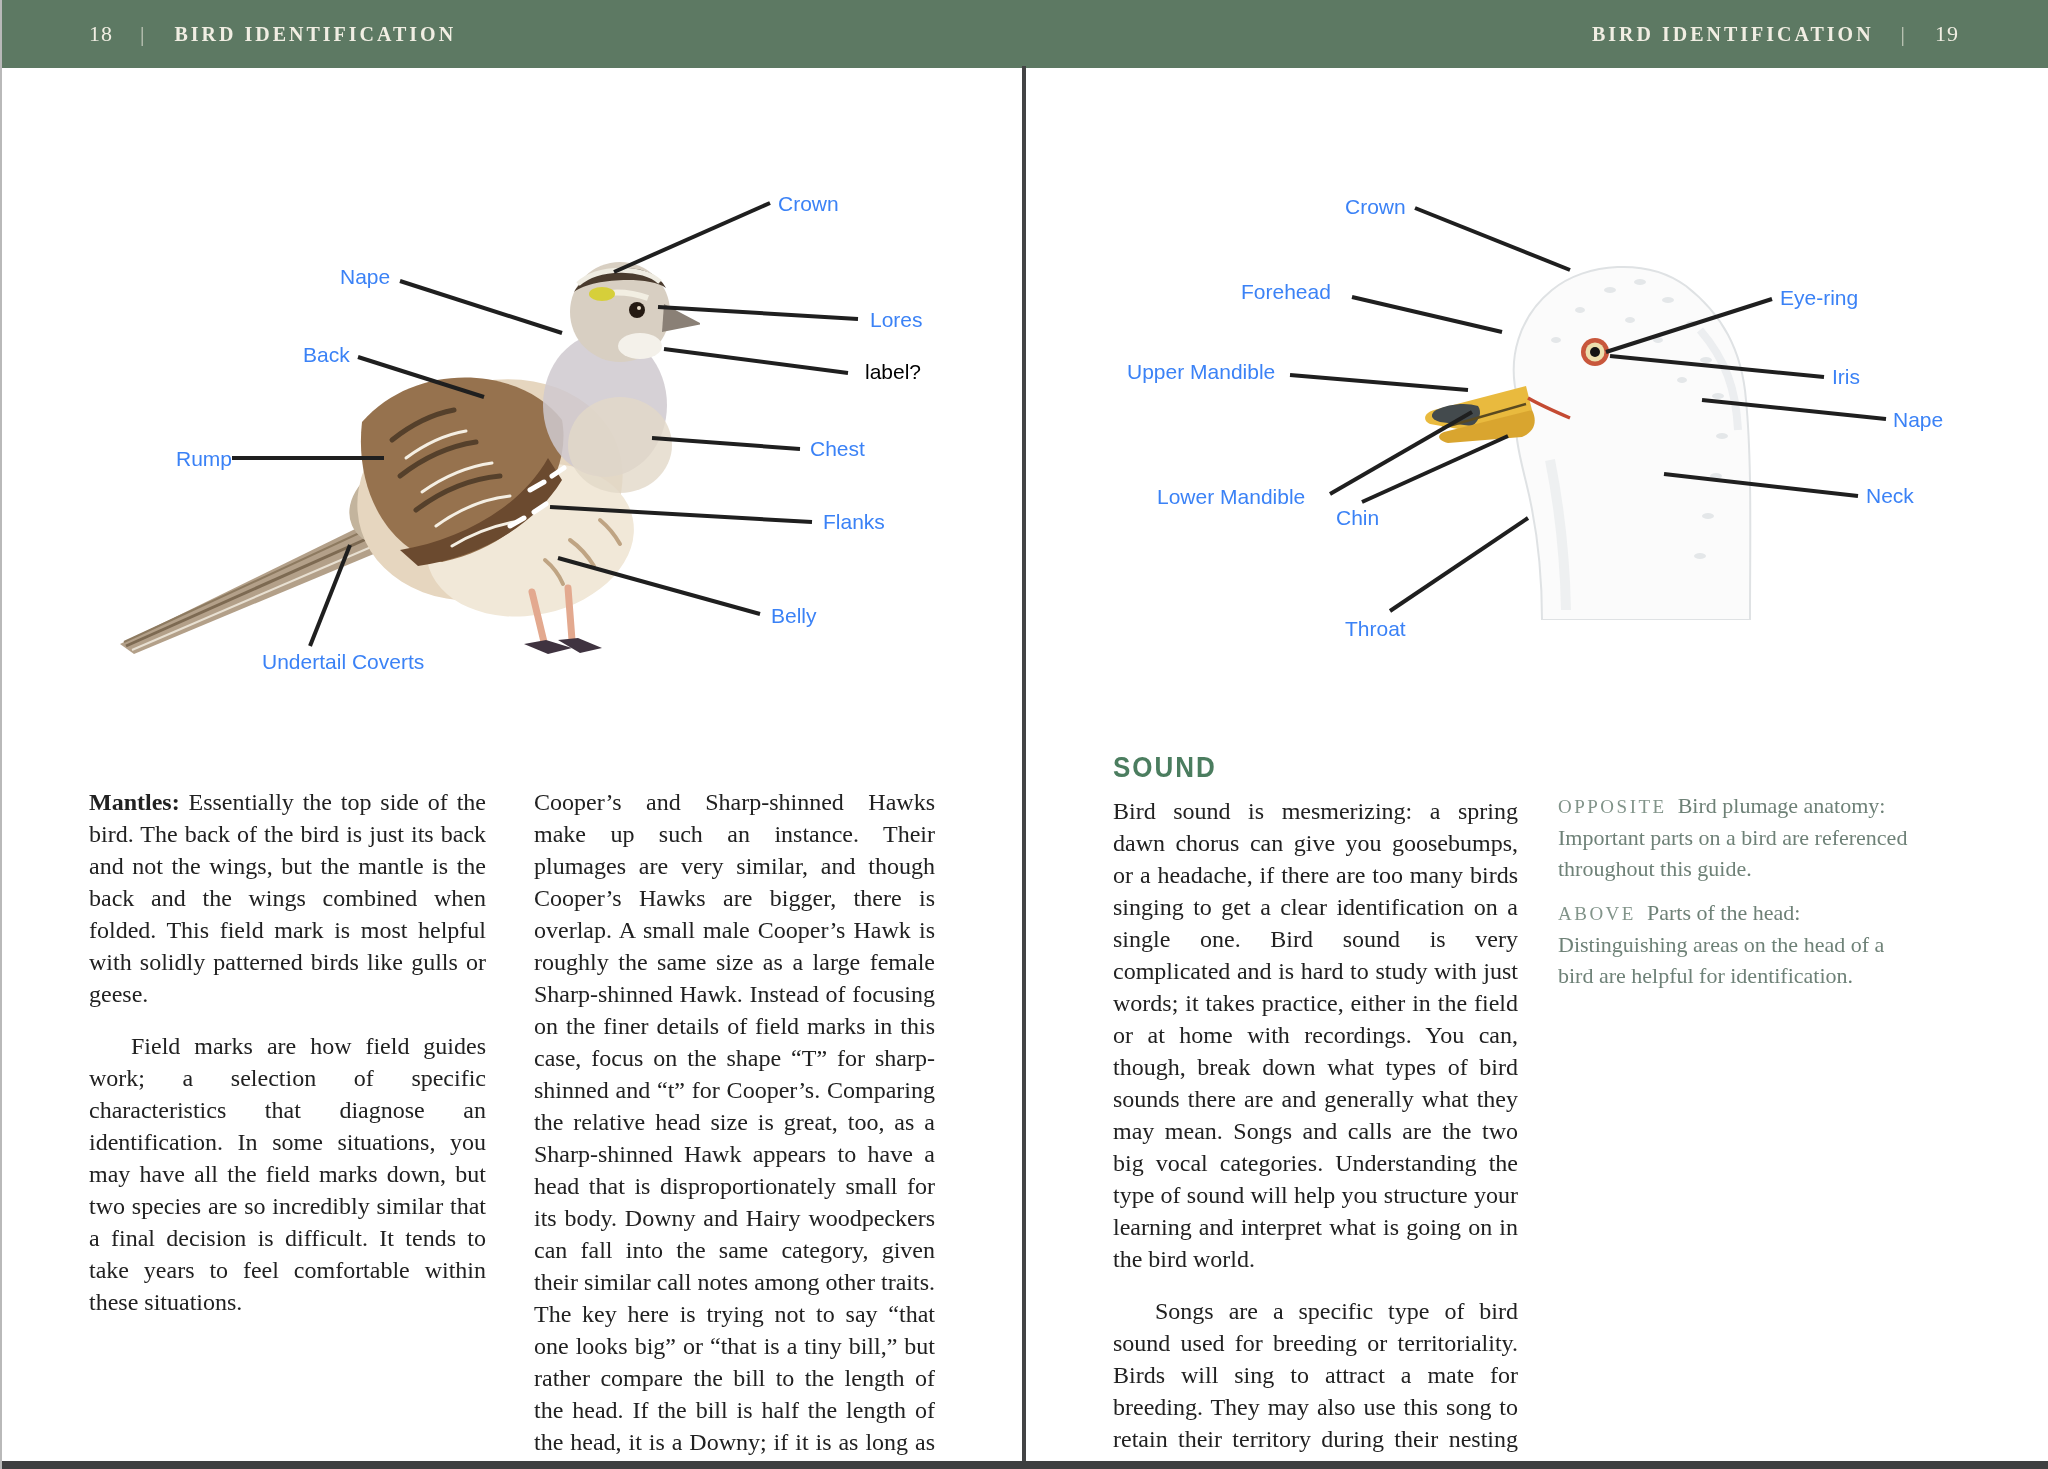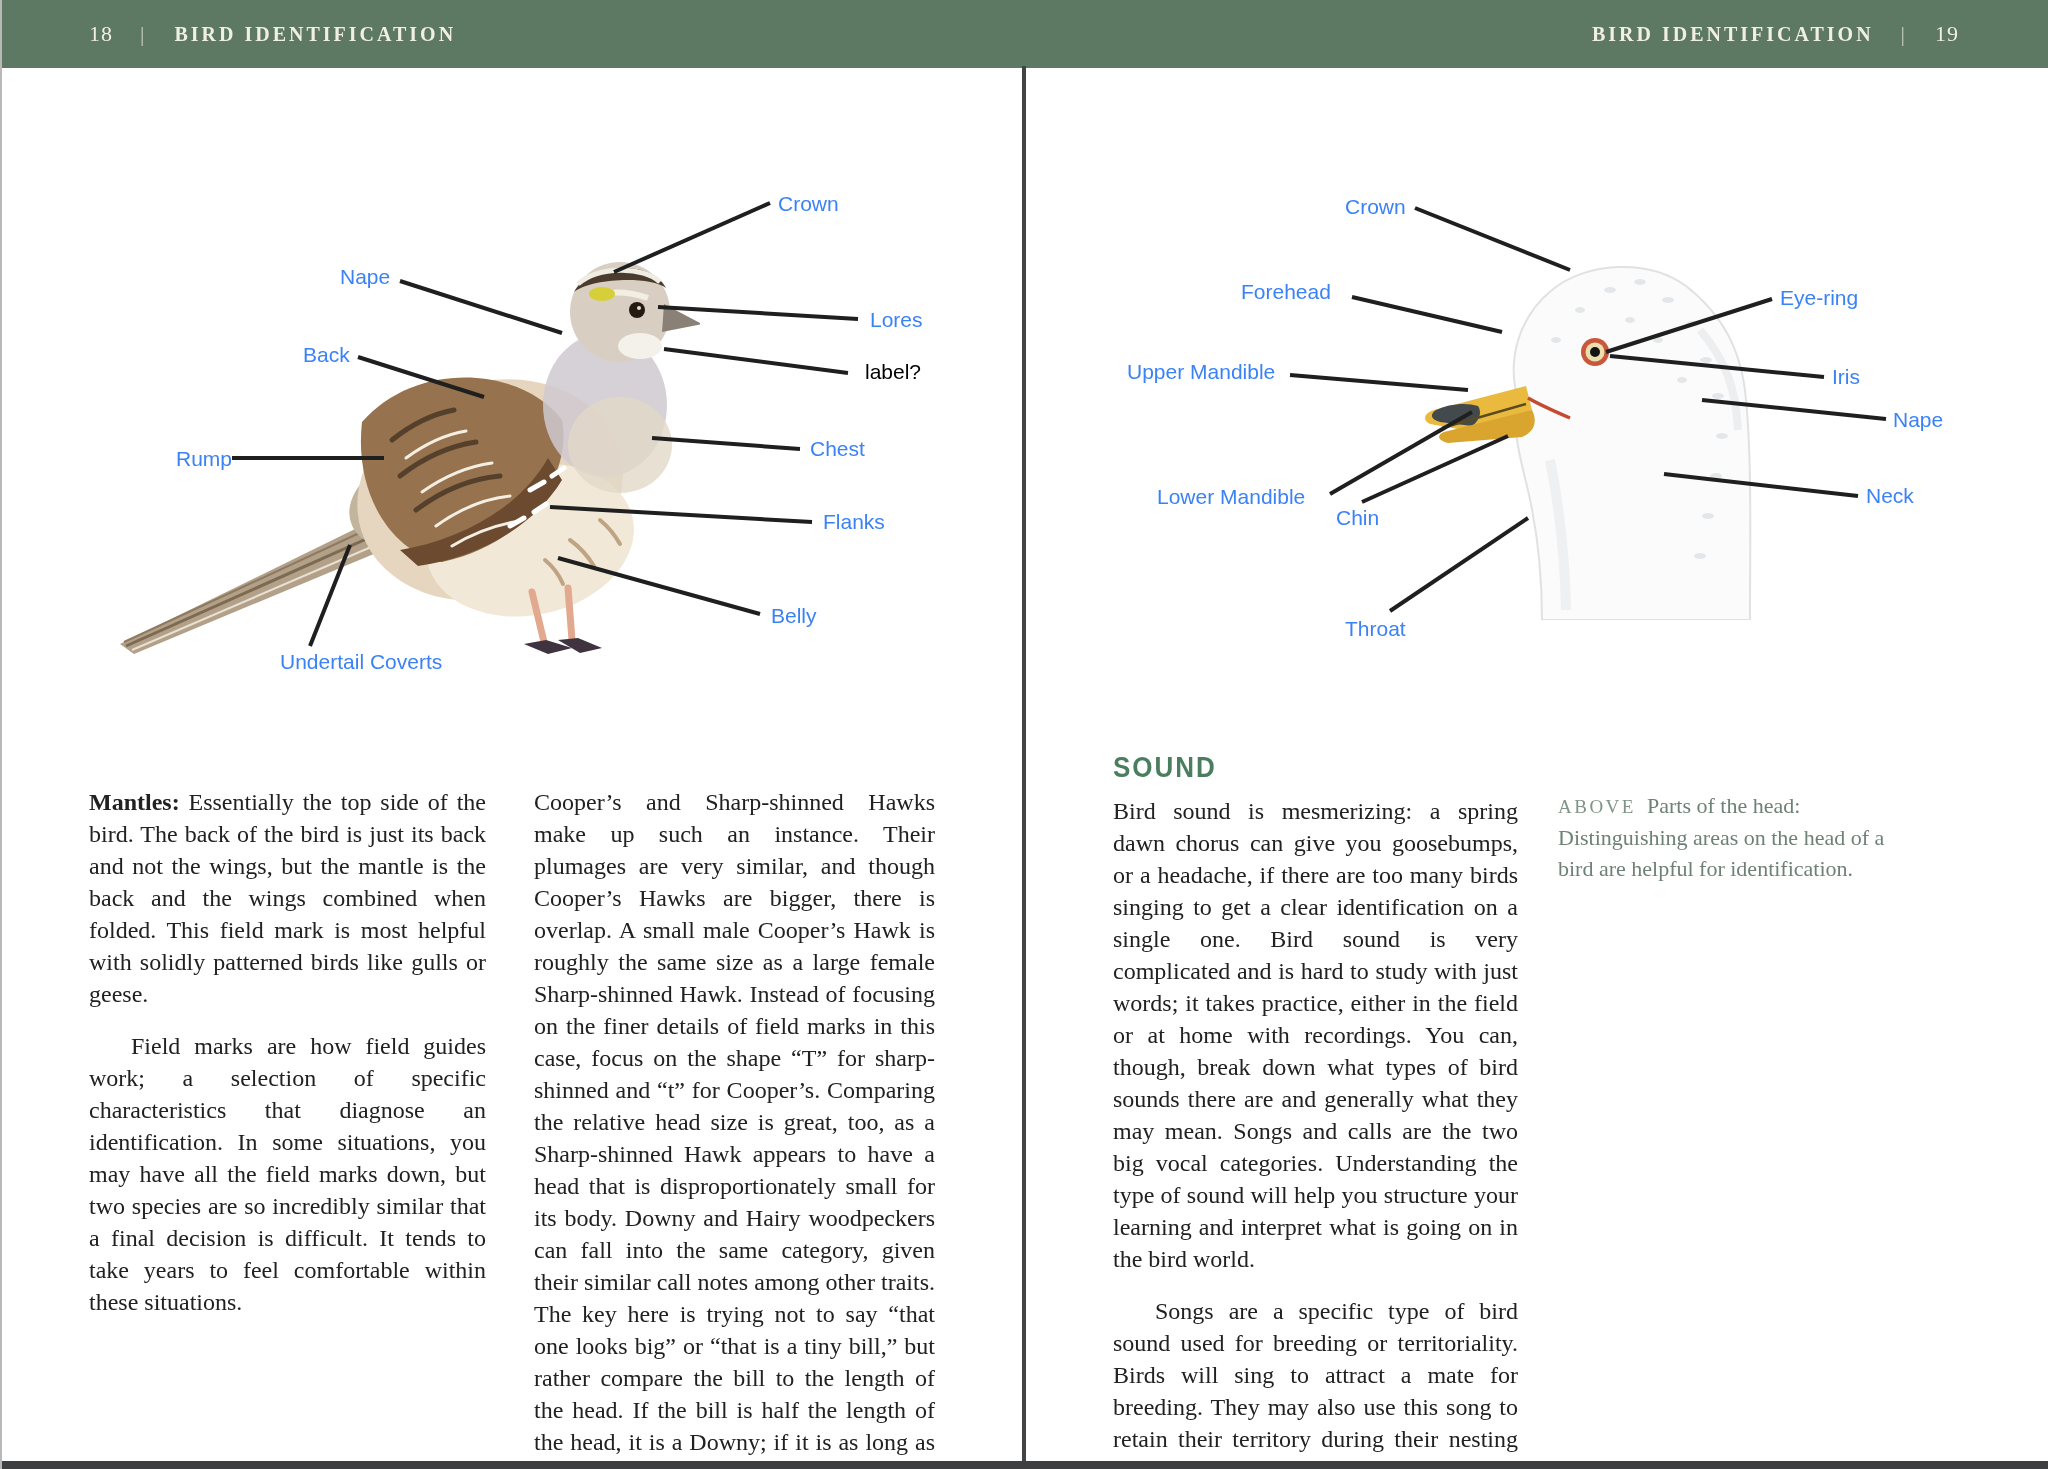--- a/index.html
+++ b/index.html
@@ -192,21 +192,21 @@
 
   <div class="lbl" style="left:778px;top:192px">Crown</div>
   <div class="lbl" style="left:340px;top:265px">Nape</div>
   <div class="lbl" style="left:303px;top:343px">Back</div>
   <div class="lbl" style="left:176px;top:447px">Rump</div>
   <div class="lbl" style="left:870px;top:308px">Lores</div>
   <div class="lbl query" style="left:865px;top:360px">label?</div>
   <div class="lbl" style="left:810px;top:437px">Chest</div>
   <div class="lbl" style="left:823px;top:510px">Flanks</div>
   <div class="lbl" style="left:771px;top:604px">Belly</div>
-  <div class="lbl" style="left:280px;top:650px">Undertail Coverts</div>
+  <div class="lbl" style="left:262px;top:650px">Undertail Coverts</div>
 
   <div class="lbl" style="left:1345px;top:195px">Crown</div>
   <div class="lbl" style="left:1241px;top:280px">Forehead</div>
   <div class="lbl" style="left:1127px;top:360px">Upper Mandible</div>
   <div class="lbl" style="left:1157px;top:485px">Lower Mandible</div>
   <div class="lbl" style="left:1336px;top:506px">Chin</div>
   <div class="lbl" style="left:1345px;top:617px">Throat</div>
   <div class="lbl" style="left:1780px;top:286px">Eye-ring</div>
   <div class="lbl" style="left:1832px;top:365px">Iris</div>
   <div class="lbl" style="left:1893px;top:408px">Nape</div>
@@ -221,20 +221,21 @@
     <p>Cooper’s and Sharp-shinned Hawks make up such an instance. Their plumages are very similar, and though Cooper’s Hawks are bigger, there is overlap. A small male Cooper’s Hawk is roughly the same size as a large female Sharp-shinned Hawk. Instead of focusing on the finer details of field marks in this case, focus on the shape “T” for sharp-shinned and “t” for Cooper’s. Comparing the relative head size is great, too, as a Sharp-shinned Hawk appears to have a head that is disproportionately small for its body. Downy and Hairy woodpeckers can fall into the same category, given their similar call notes among other traits. The key here is trying not to say “that one looks big” or “that is a tiny bill,” but rather compare the bill to the length of the head. If the bill is half the length of the head, it is a Downy; if it is as long as the length of the head, it is a Hairy.</p>
   </div>
 
   <div class="bodycol" id="sound-col">
     <h2 class="sound-head">SOUND</h2>
     <p>Bird sound is mesmerizing: a spring dawn chorus can give you goosebumps, or a headache, if there are too many birds singing to get a clear identification on a single one. Bird sound is very complicated and is hard to study with just words; it takes practice, either in the field or at home with recordings. You can, though, break down what types of bird sounds there are and generally what they may mean. Songs and calls are the two big vocal categories. Understanding the type of sound will help you structure your learning and interpret what is going on in the bird world.</p>
     <p class="indent">Songs are a specific type of bird sound used for breeding or territoriality. Birds will sing to attract a mate for breeding. They may also use this song to retain their territory during their nesting season, letting other birds know where their realm lies. Historically it was</p>
   </div>
 
   <div id="captions">
+    <p><span class="cap-tag">OPPOSITE</span>&nbsp; <span>Bird plumage anatomy: Important parts on a bird are referenced throughout this guide.</span></p>
     <p><span class="cap-tag">ABOVE</span>&nbsp; <span>Parts of the head: Distinguishing areas on the head of a bird are helpful for identification.</span></p>
   </div>
 
   <div class="seam"></div>
   <div class="bottom-strip"></div>
   <div class="left-edge"></div>
 
 </div>
 
 </body></html>

